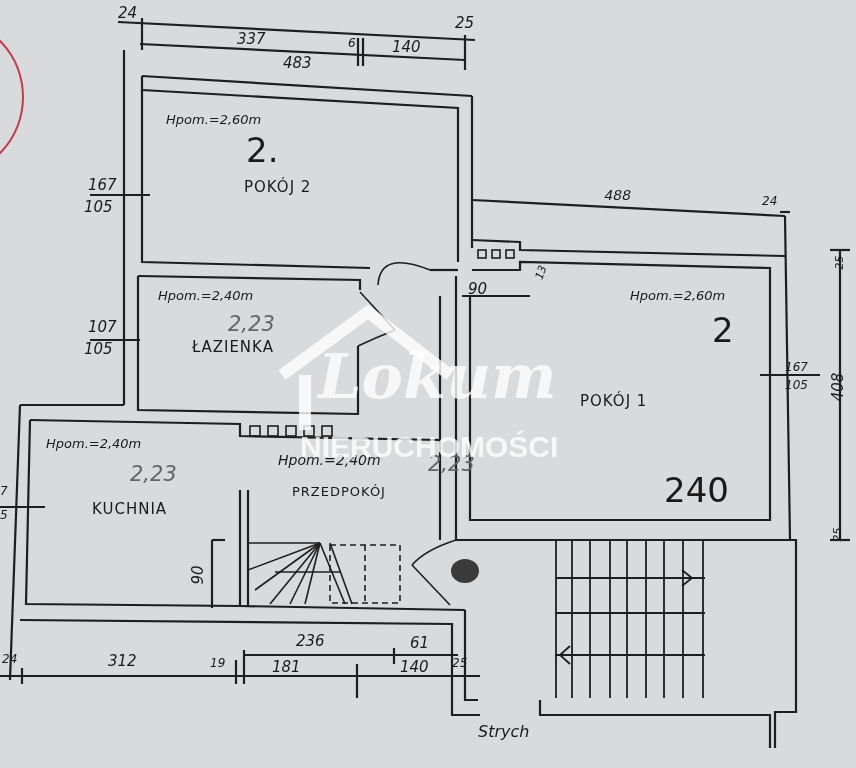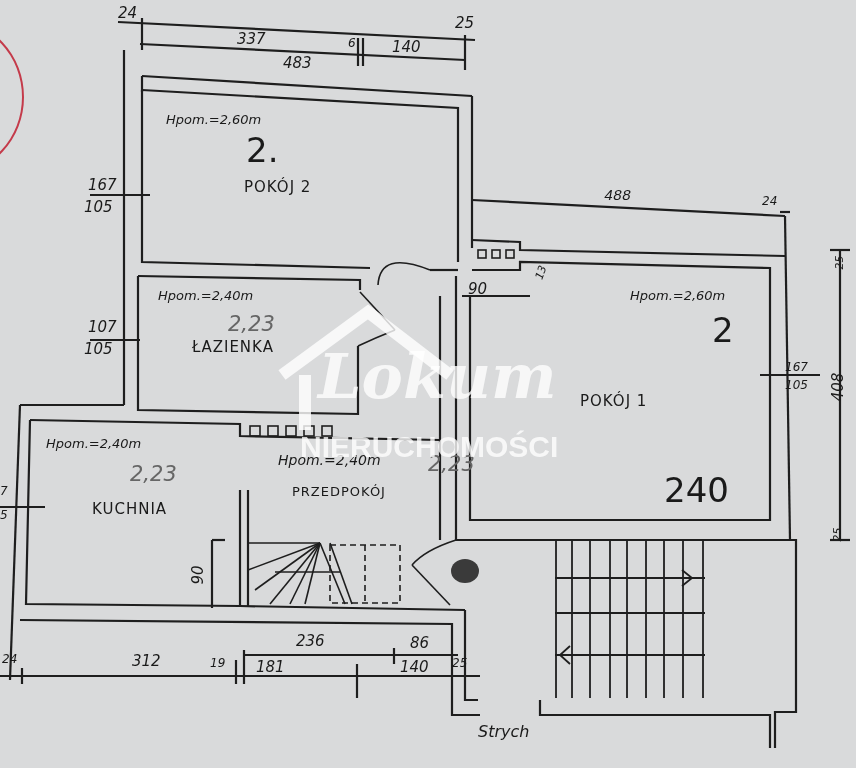--- a/index.html
+++ b/index.html
@@ -181,24 +181,24 @@
 <div class="lbl room" style="left:92px;top:500px;">KUCHNIA</div>
 <div class="lbl dim" style="left:0px;top:484px;font-size:12px;">7</div>
 <div class="lbl dim" style="left:0px;top:508px;font-size:12px;">5</div>
 
 <div class="lbl" style="left:278px;top:452px;font-size:14px;">Hpom.=2,40m</div>
 <div class="lbl faint" style="left:428px;top:452px;">2,23</div>
 <div class="lbl room" style="left:292px;top:484px;font-size:13px;">PRZEDPOKÓJ</div>
 <div class="lbl dim" style="left:188px;top:566px;transform:rotate(-90deg);">90</div>
 
 <div class="lbl dim" style="left:2px;top:652px;font-size:12px;">24</div>
-<div class="lbl dim" style="left:108px;top:652px;margin-left:24px;">312</div>
+<div class="lbl dim" style="left:108px;top:652px;">312</div>
 <div class="lbl dim" style="left:210px;top:656px;font-size:12px;">19</div>
 <div class="lbl dim" style="left:296px;top:632px;">236</div>
-<div class="lbl dim" style="left:256px;top:658px;">181</div>
-<div class="lbl dim" style="left:410px;top:634px;">86</div>
+<div class="lbl dim" style="left:272px;top:658px;">181</div>
+<div class="lbl dim" style="left:410px;top:634px;">61</div>
 <div class="lbl dim" style="left:400px;top:658px;">140</div>
 <div class="lbl dim" style="left:452px;top:656px;font-size:12px;">25</div>
 
 <div class="lbl" style="left:478px;top:722px;font-size:16px;text-align:right;">Strych</div>
 
 <div class="wm" style="left:318px;top:340px;font-size:62px;font-family:'DejaVu Serif',serif;font-style:italic;">Lokum</div>
 <div class="wm" style="left:300px;top:430px;font-size:30px;font-family:Liberation Sans, sans-serif;">NIERUCHOMOŚCI</div>
 
 </body></html>

